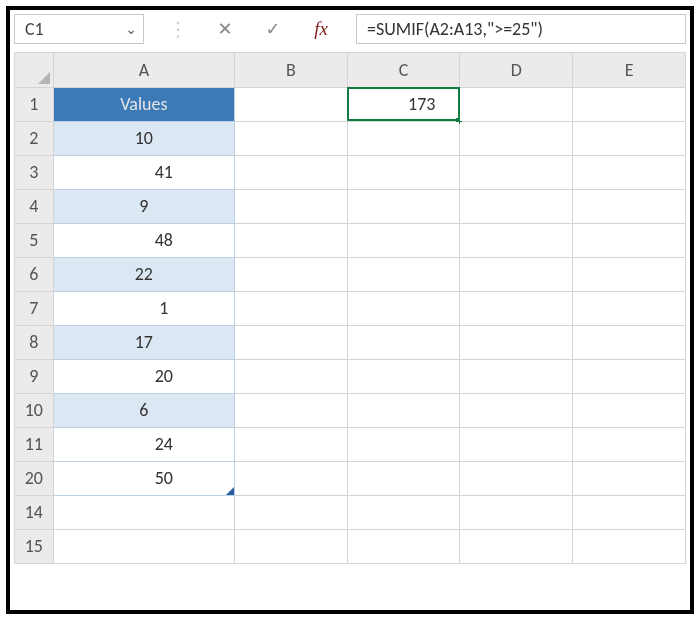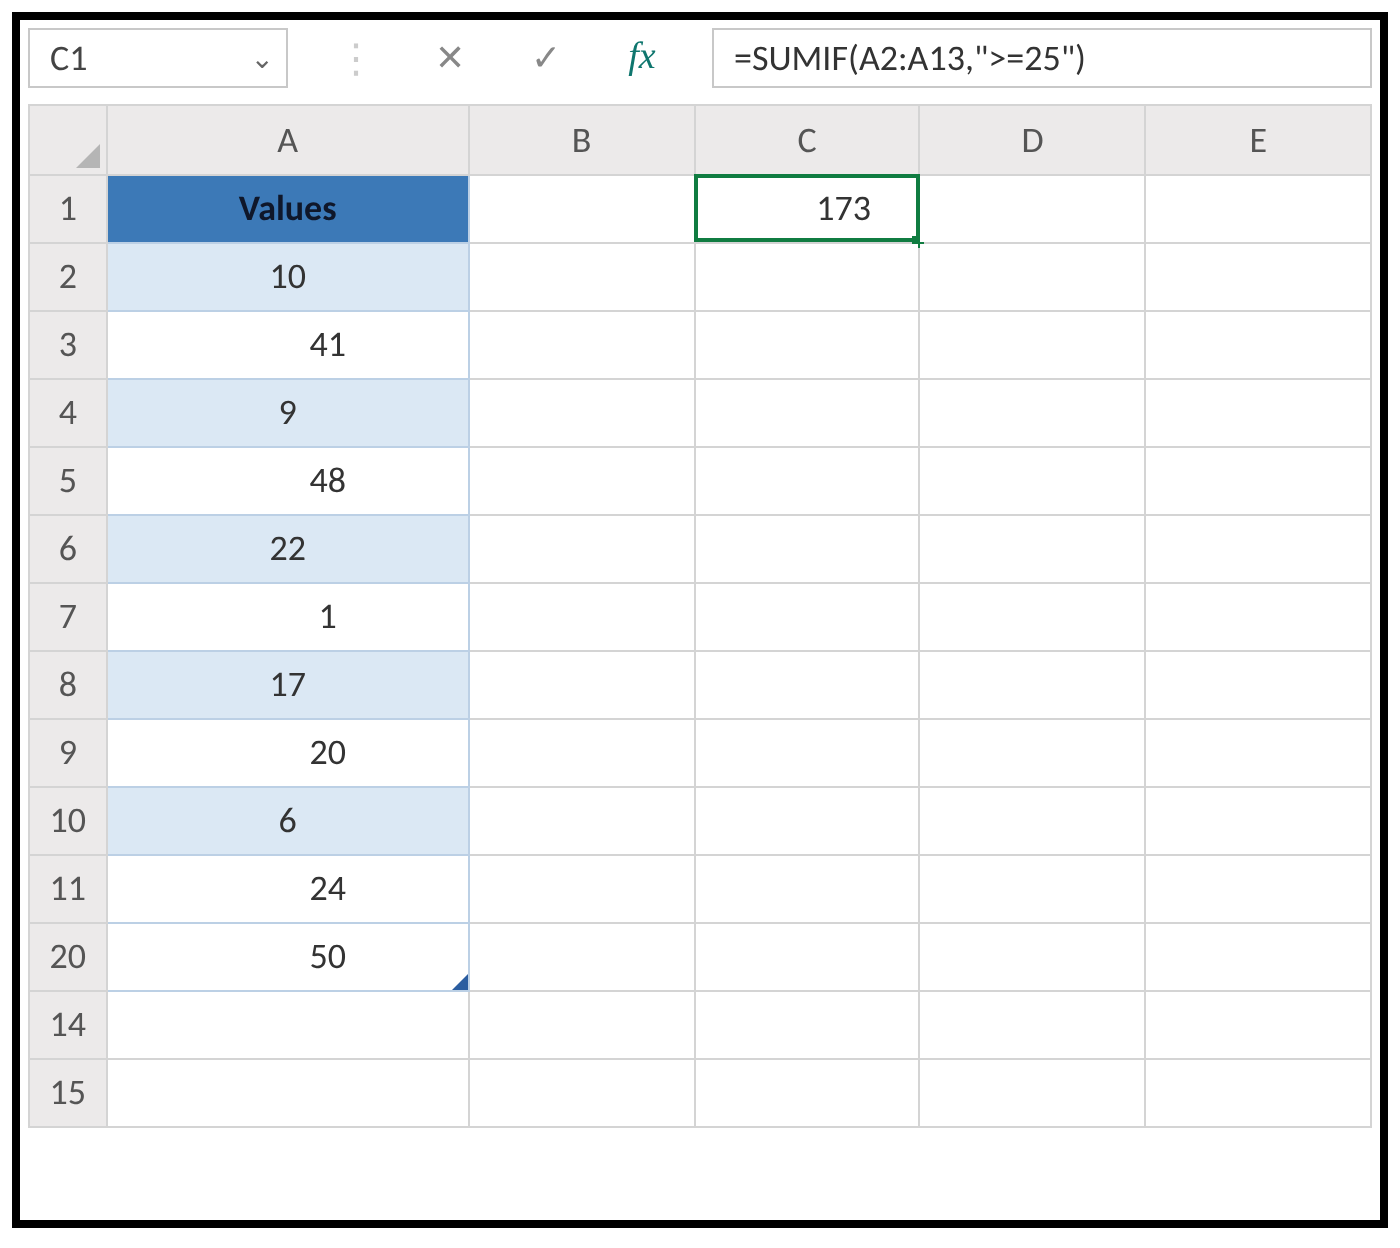--- a/index.html
+++ b/index.html
@@ -39,21 +39,21 @@
     color: #444;
   }
   .namebox .chev { color: #666; font-size: 14px; }
   .vsep { color: #ccc; font-size: 20px; padding: 0 2px; }
   .fb-btn {
     width: 26px; height: 26px;
     display: flex; align-items: center; justify-content: center;
     color: #888;
     font-size: 18px;
   }
-  .fb-btn.fx { font-style: italic; font-family: 'Times New Roman', serif; color: #0f766e; font-size: 19px; }
+  .fb-btn.fx { font-style: italic; font-family: 'Times New Roman', serif; color: #7f1d1d; font-size: 19px; }
   .formula-input {
     flex: 1;
     height: 30px;
     border: 1px solid #c8c8c8;
     background: #fff;
     display: flex;
     align-items: center;
     padding: 0 10px;
     color: #333;
     font-size: 18px;
@@ -89,22 +89,22 @@
     content: "";
     position: absolute;
     right: 3px; bottom: 3px;
     width: 0; height: 0;
     border-left: 12px solid transparent;
     border-bottom: 12px solid #b5b5b5;
   }
   
   .tbl-head {
     background: #3c79b7 !important;
-    color: #0f172a;
-    font-weight: bold;
+    color: #e5e5e5;
+    font-weight: normal;
   }
   
   .band-light { background: #dbe8f4 !important; }
   .band-white { background: #fff !important; padding-left: 40px; }
   .tbl-cell { border-right: 1px solid #bcd0e5; border-bottom: 1px solid #bcd0e5; }
   
   .tbl-marker::after {
     content: "";
     position: absolute;
     right: 0; bottom: 0;

